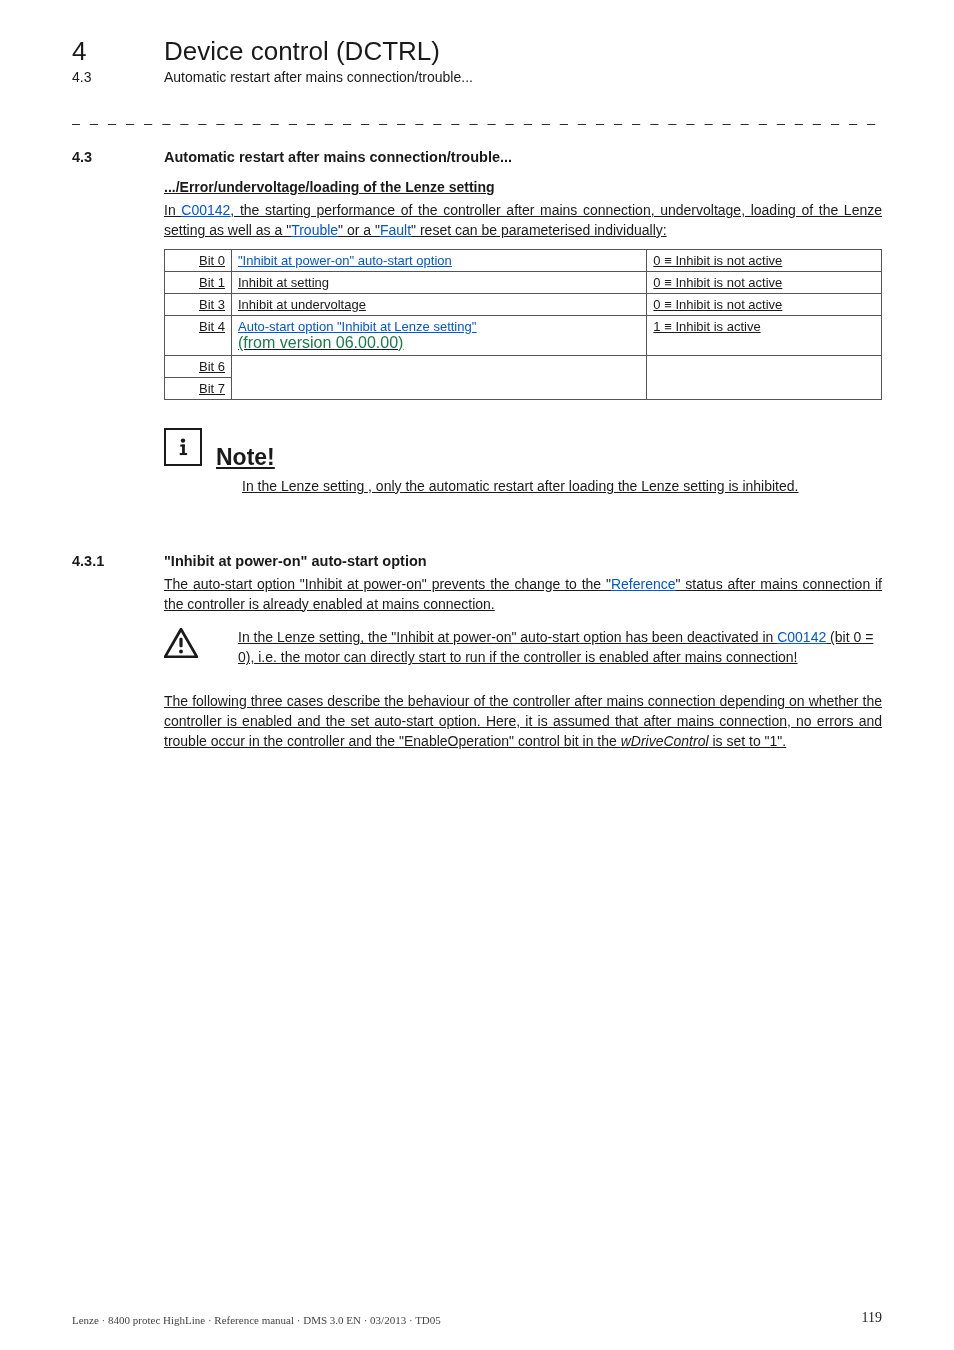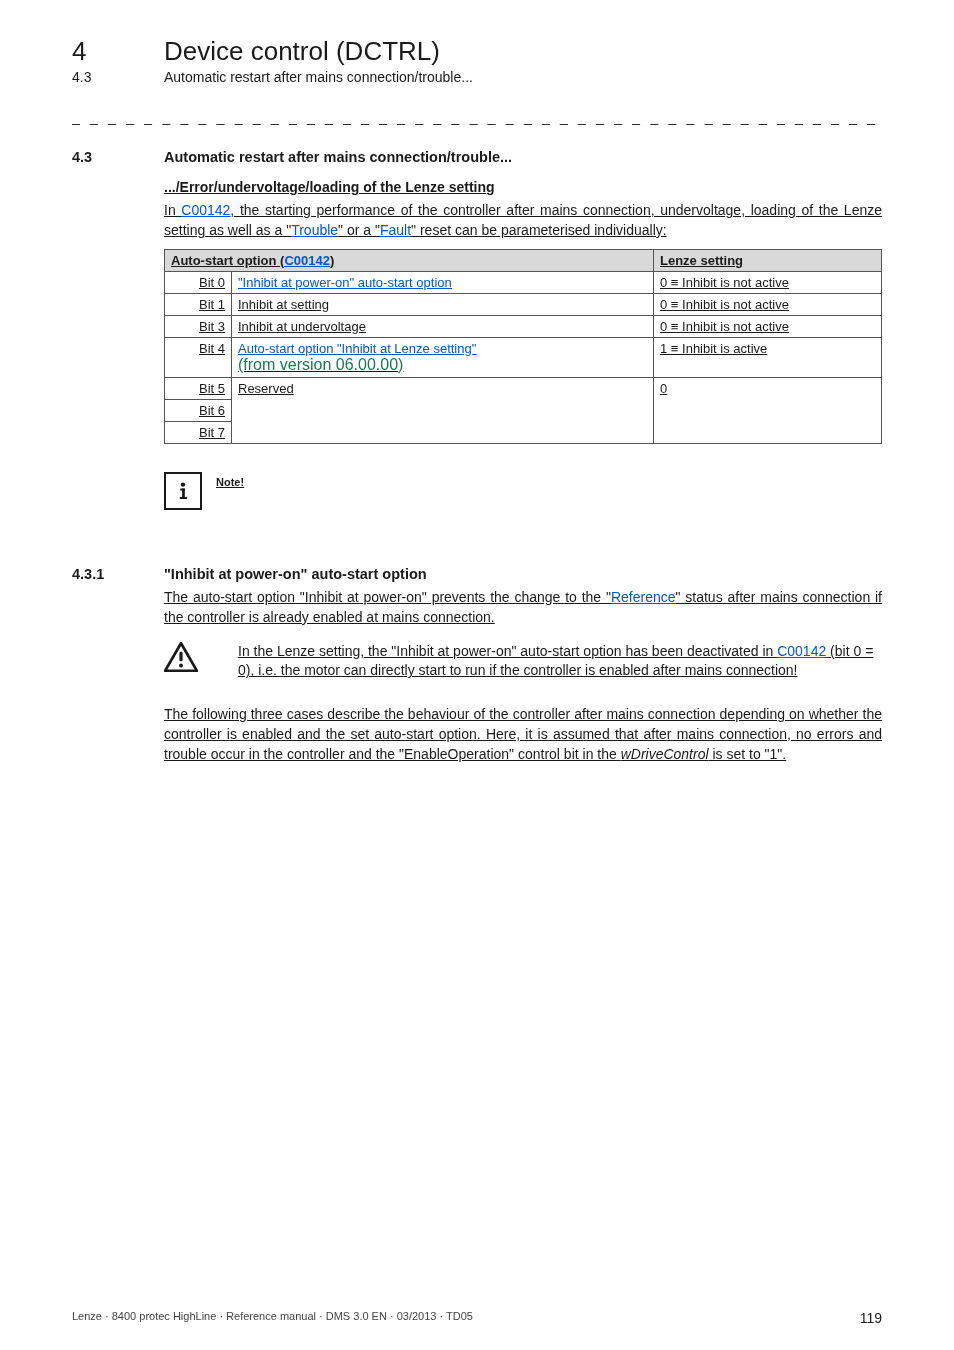--- a/index.html
+++ b/index.html
@@ -144,41 +144,42 @@
     height: 34px;
     border: 2px solid #1a1a1a;
     display: flex;
     align-items: center;
     justify-content: center;
     flex: none;
   }
   .callout .icon-box svg { width: 22px; height: 22px; }
   .callout-title {
     font-weight: 700;
-    font-size: 11px;
-    margin-top: 4px;
+    font-size: 23px;
+    margin-top: 16px;
     margin-bottom: 6px;
   }
   .callout-body {
     font-size: 14px;
     line-height: 1.42;
     margin-left: 26px;
   }
 
   
   .footer {
     position: absolute;
     left: 72px;
     right: 72px;
     bottom: 24px;
     display: flex;
     justify-content: space-between;
     font-size: 11px;
     color: #444;
-    align-items: flex-start;
+    align-items: flex-end;
+    font-family: Liberation Serif, serif;
   }
   .footer .page-num { font-size: 14px; color: #1a1a1a; }
 </style>
 </head>
 <body>
 
 <div class="page">
 
   <div class="hdr-row">
     <div class="chapter-number">4</div>
@@ -198,26 +199,20 @@
 
   <div class="indent-block">
     <div class="bold-para">.../Error/undervoltage/loading of the Lenze setting</div>
 
     <p class="para justify">
       <span>In </span><a href="#" class="link">C00142</a><span>, the starting performance of the controller after mains connection, undervoltage, loading of the Lenze setting as well as a "</span><a href="#" class="link">Trouble</a><span>" or a "</span><a href="#" class="link">Fault</a><span>" reset can be parameterised individually:</span>
     </p>
 
     <table class="opt">
       <tbody>
-          <tr>
-        <th colspan="2">
-          <span>Auto-start option (</span><a href="#" class="link">C00142</a><span>)</span>
-        </th>
-        <th class="col-setting">Lenze setting</th>
-      </tr>
       <tr>
         <td class="col-bit">Bit 0</td>
         <td><a href="#" class="link">"Inhibit at power-on" auto-start option</a></td>
         <td>0 ≡ Inhibit is not active</td>
       </tr>
       <tr>
         <td class="col-bit">Bit 1</td>
         <td>Inhibit at setting</td>
         <td>0 ≡ Inhibit is not active</td>
       </tr>
@@ -226,25 +221,20 @@
         <td>Inhibit at undervoltage</td>
         <td>0 ≡ Inhibit is not active</td>
       </tr>
       <tr>
         <td class="col-bit">Bit 4</td>
         <td>
           <a href="#" class="link">Auto-start option "Inhibit at Lenze setting"</a>
           <span class="version-line">(from version 06.00.00)</span>
         </td>
         <td>1 ≡ Inhibit is active</td>
-      </tr>
-      <tr>
-        <td class="col-bit">Bit 5</td>
-        <td class="border-bottom-none">Reserved</td>
-        <td class="border-bottom-none">0</td>
       </tr>
       <tr>
         <td class="col-bit">Bit 6</td>
         <td class="border-top-none border-bottom-none"></td>
         <td class="border-top-none border-bottom-none"></td>
       </tr>
       <tr>
         <td class="col-bit">Bit 7</td>
         <td class="border-top-none"></td>
         <td class="border-top-none"></td>
@@ -256,20 +246,21 @@
       <div class="icon-box">
         <svg viewBox="0 0 24 24">
           <circle cx="12" cy="5" r="2.4" fill="#1a1a1a"></circle>
           <rect x="9" y="9.3" width="5" height="2.3" fill="#1a1a1a"></rect>
           <rect x="11" y="9.3" width="3" height="10.5" fill="#1a1a1a"></rect>
           <rect x="8.5" y="18.5" width="8" height="2.3" fill="#1a1a1a"></rect>
         </svg>
       </div>
       <div>
         <div class="callout-title">Note!</div>
+        <div class="callout-body">In the Lenze setting , only the automatic restart after loading the Lenze setting is inhibited.</div>
       </div>
     </div>
   </div>
 
   <div class="sec-row" style="margin-top:56px;">
     <div class="sec-num">4.3.1</div>
     <div class="sec-title">"Inhibit at power-on" auto-start option</div>
   </div>
 
   <div class="indent-block">

